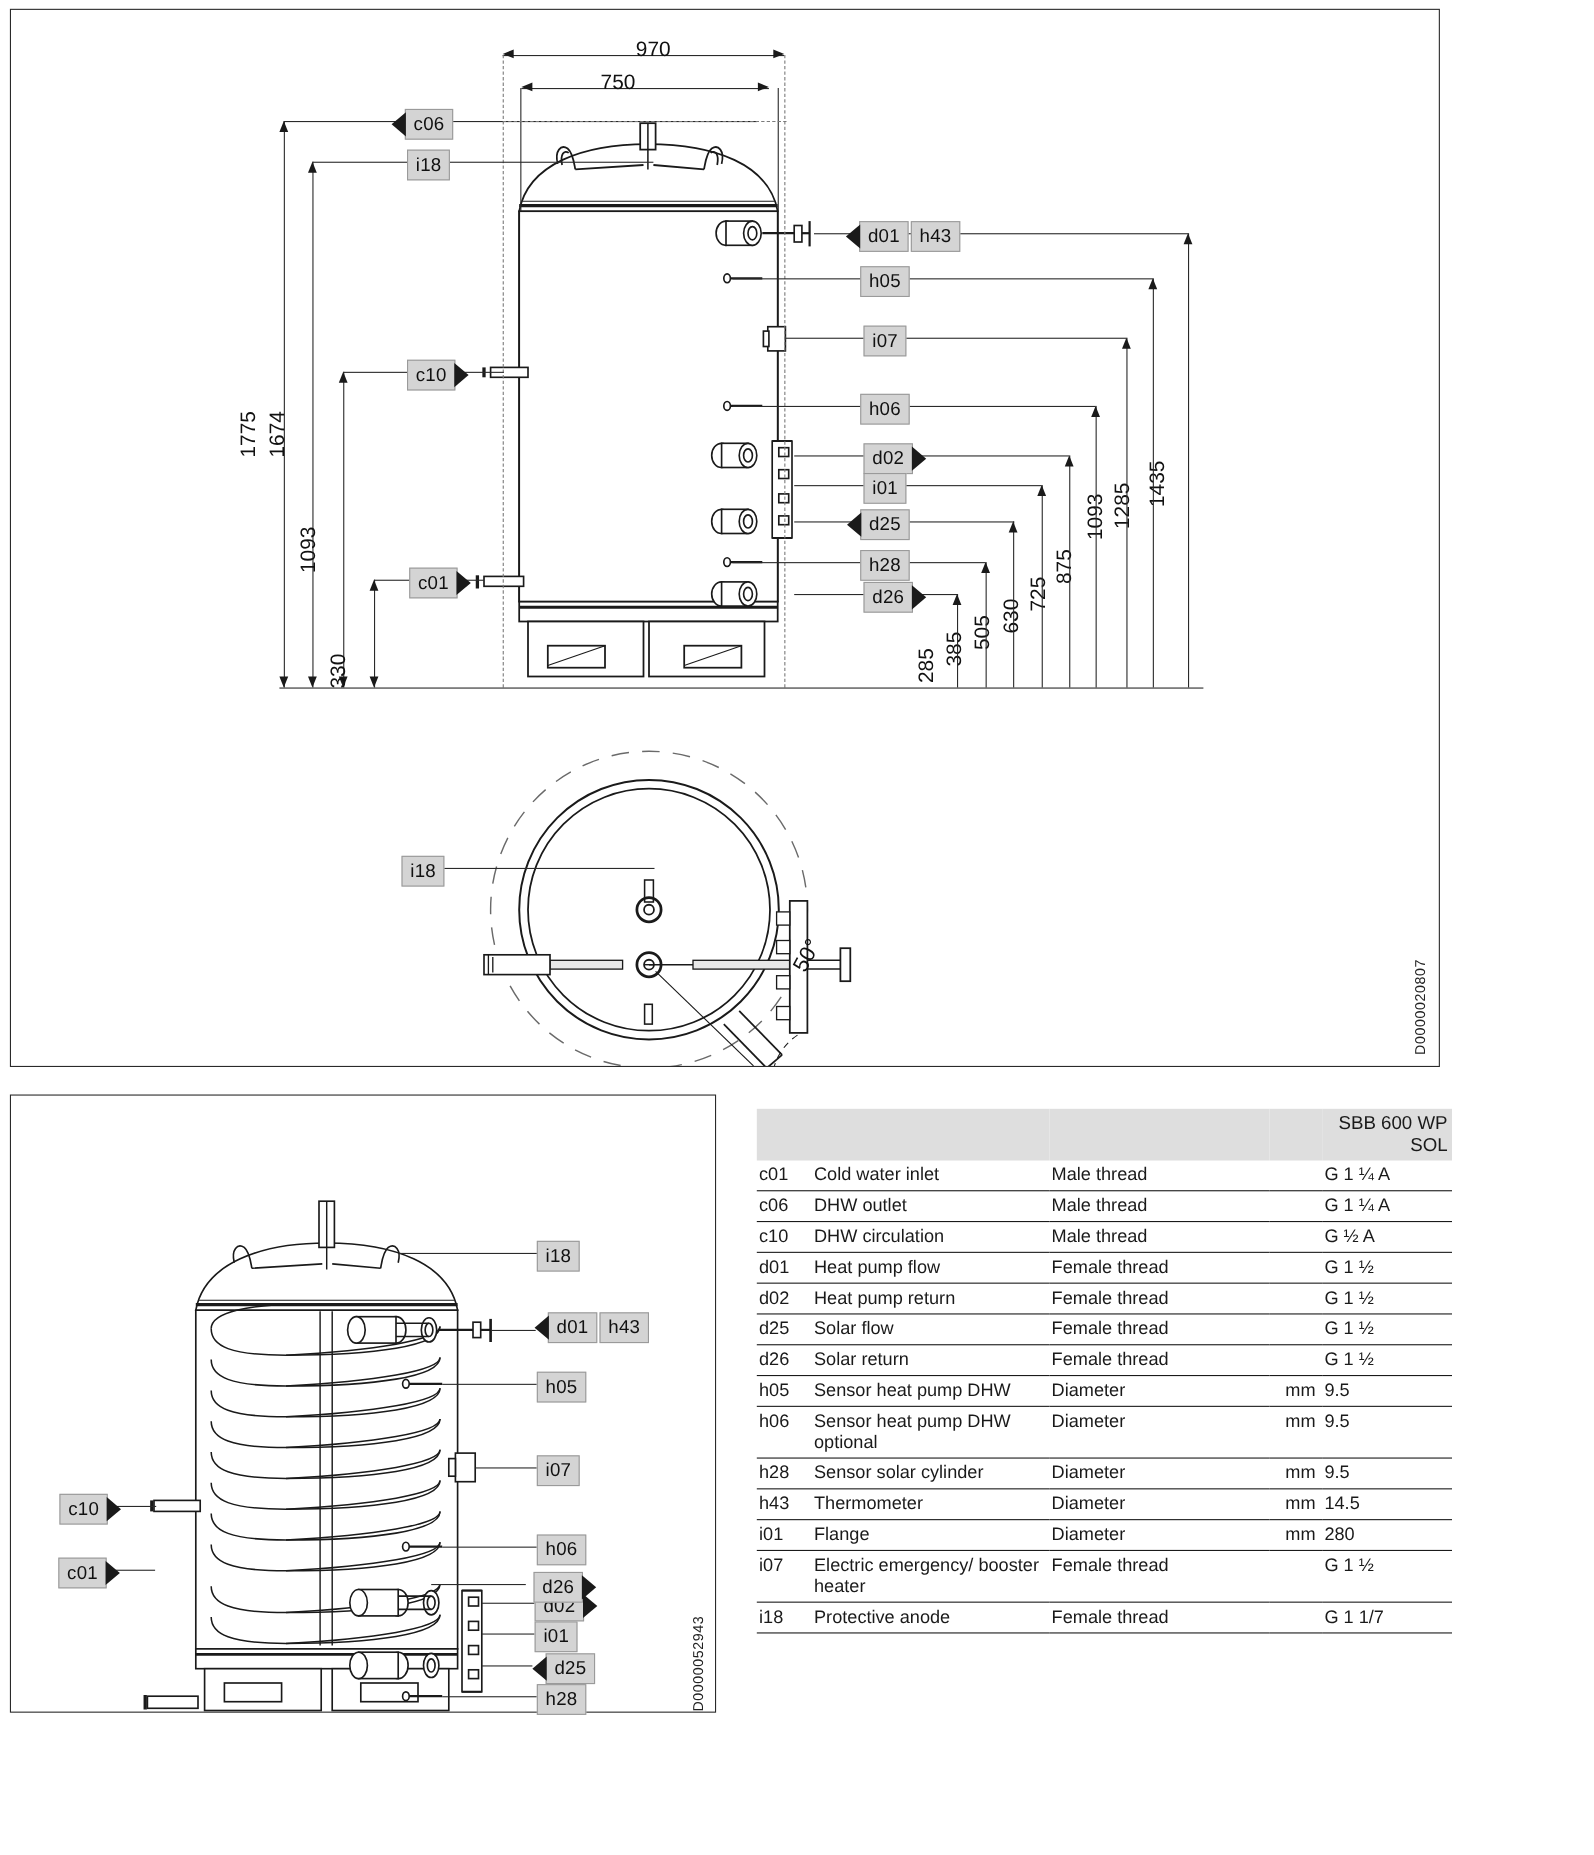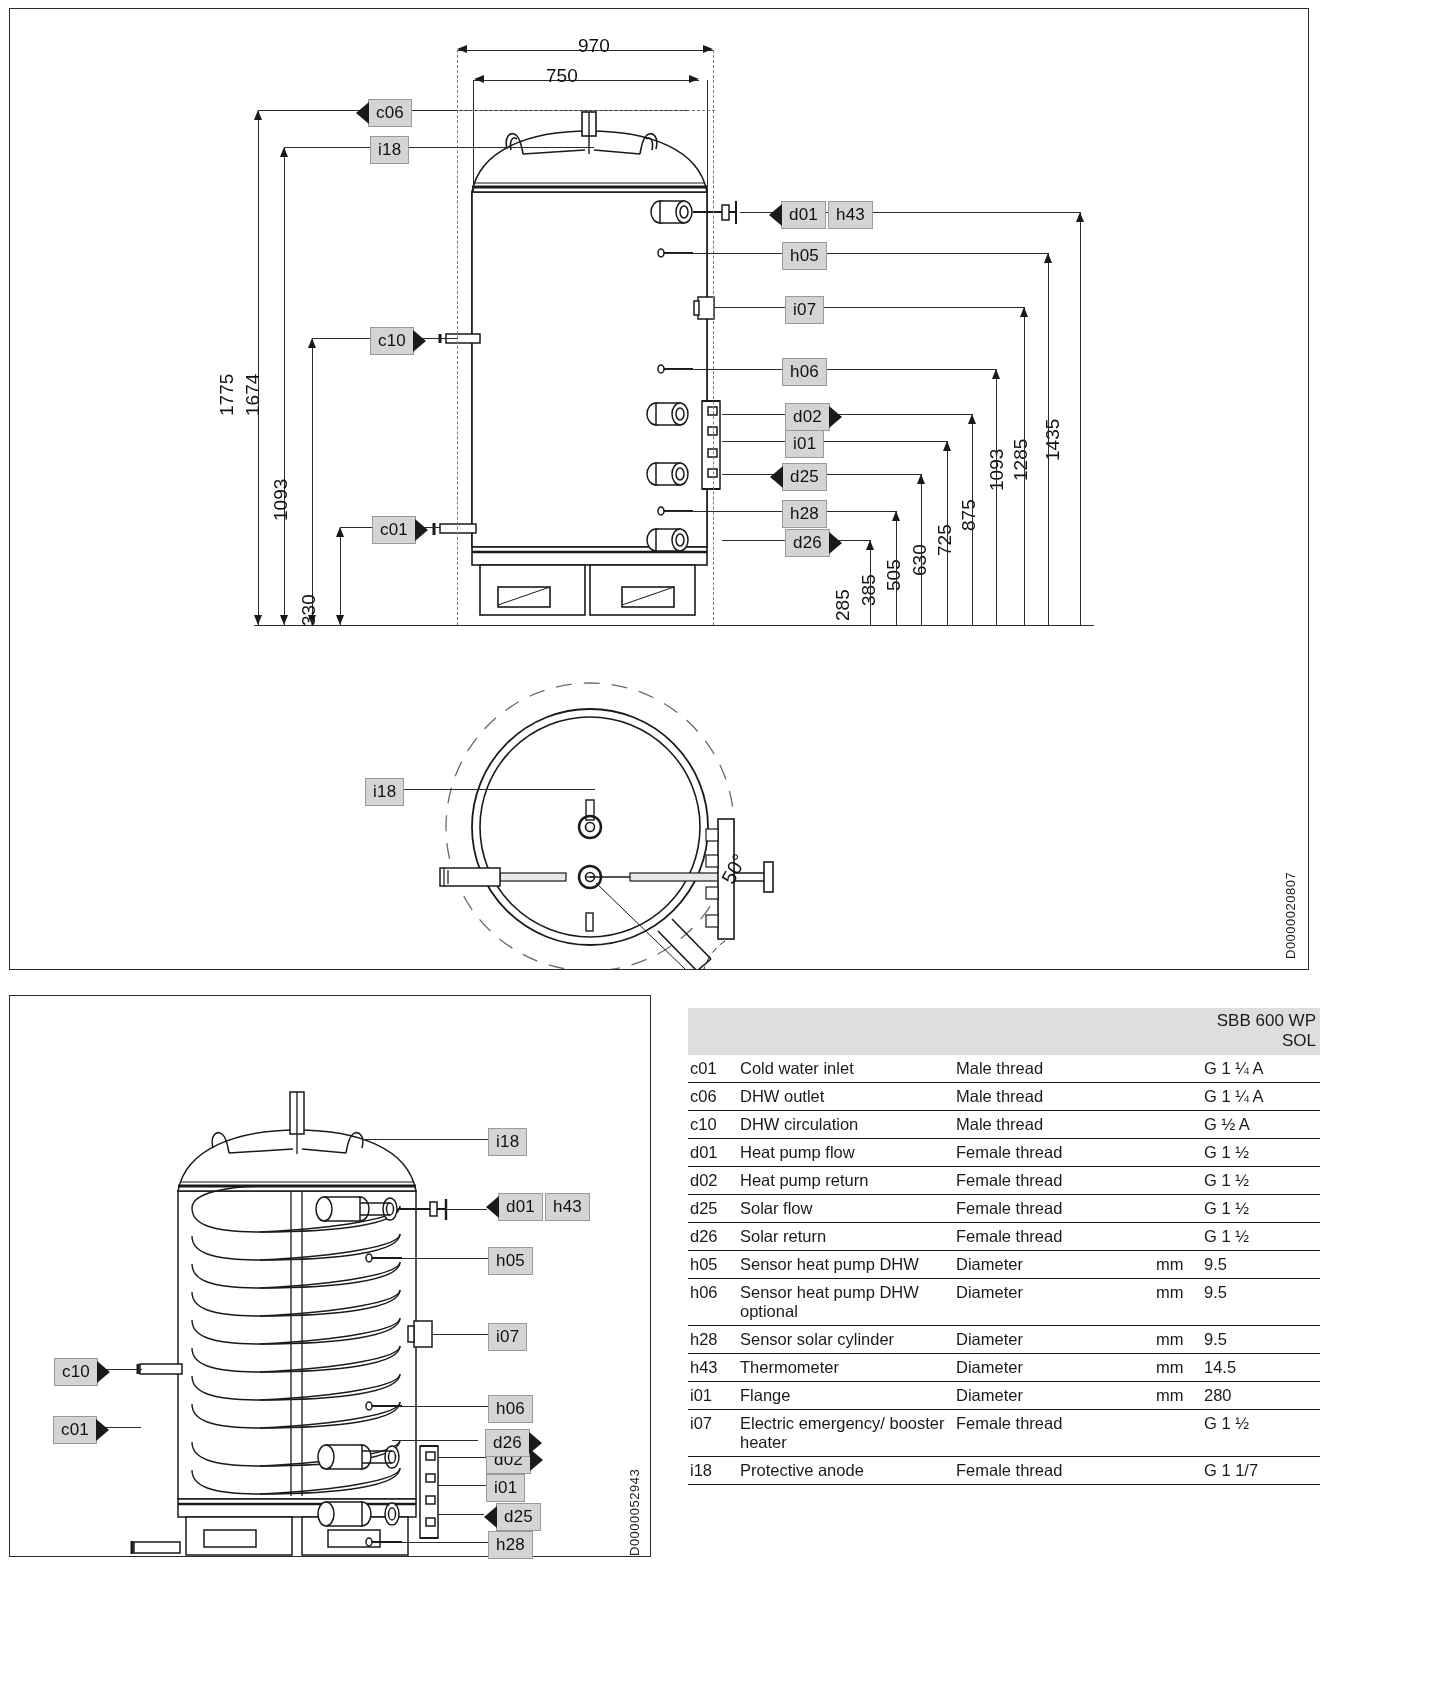--- a/index.html
+++ b/index.html
@@ -65,21 +65,21 @@
   }
   #spec-table td, #spec-table th { padding:0; vertical-align:top; }
   .hdr-cell { background:#dedede; height:42px; }
   .hdr-model {
     background:#dedede; text-align:right; padding:3px 4px 3px 6px !important;
     font-size:17px; line-height:1.2; white-space:pre-line; font-weight:normal;
   }
   .r-code   { width:52px;  padding:4px 0 4px 2px !important; border-bottom:1.6px solid #1a1a1a; }
   .r-desc   { width:214px; padding:4px 6px 4px 0 !important; border-bottom:1.6px solid #1a1a1a; }
   .r-type   { width:200px; padding:4px 6px 4px 2px !important; border-bottom:1.6px solid #1a1a1a; }
-  .r-unit   { width:48px;  padding:4px 6px 4px 2px !important; border-bottom:1.6px solid #1a1a1a; text-align:left; }
+  .r-unit   { width:48px;  padding:4px 6px 4px 2px !important; border-bottom:1.6px solid #1a1a1a; text-align:right; }
   .r-val    { width:118px; padding:4px 4px 4px 2px !important; border-bottom:1.6px solid #1a1a1a; text-align:left; }
   .nb { border-bottom:none !important; }
 
   
   svg { display:block; }
 </style>
 </head>
 <body>
 
 <div id="main-panel">

